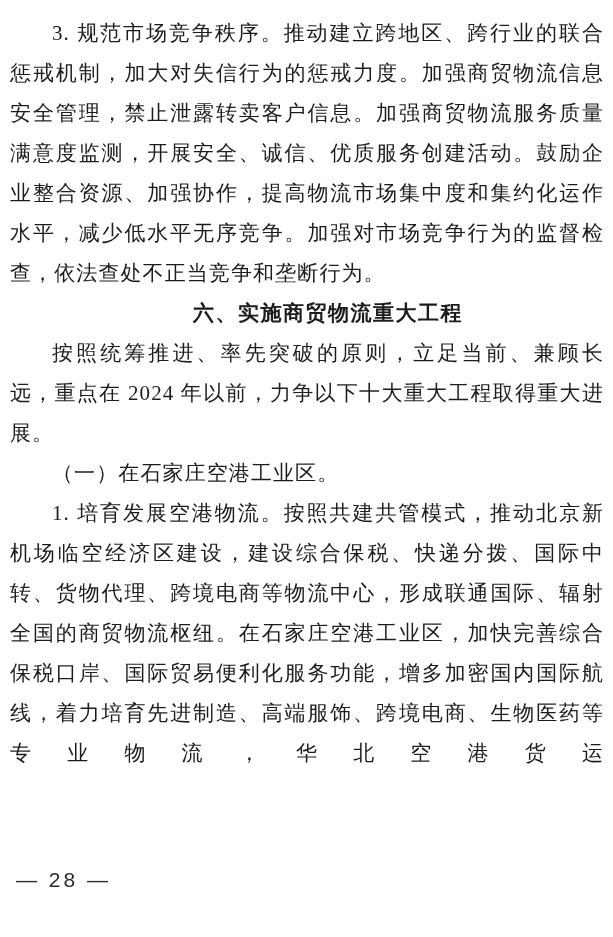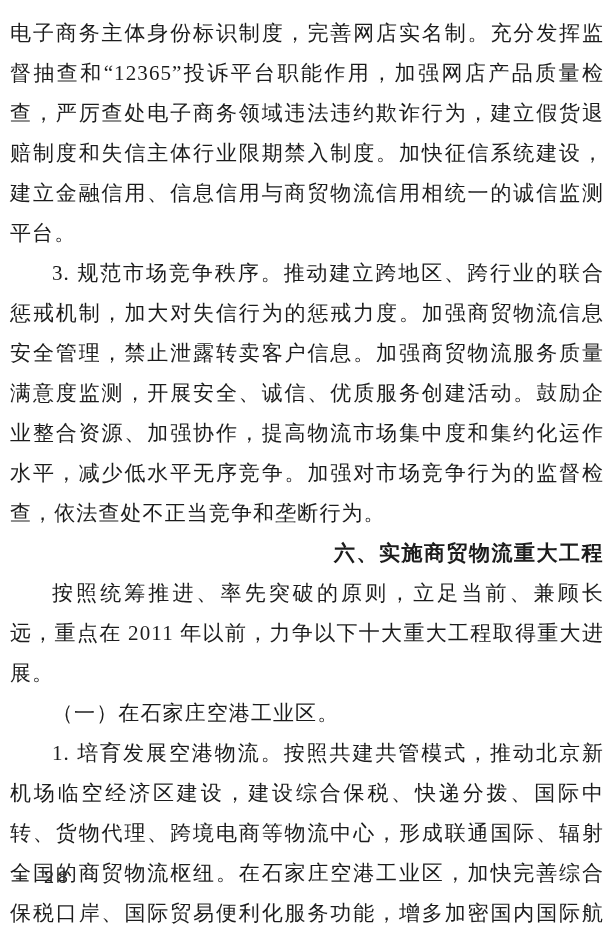--- a/index.html
+++ b/index.html
@@ -27,47 +27,46 @@
     text-justify: inter-character;
     letter-spacing: 1.1px;
     word-break: break-all;
   }
   .indent {
     text-indent: 2em;
   }
   .heading {
     font-family: "Liberation Sans", "DejaVu Sans", sans-serif;
     font-weight: 700;
-    text-align: right;
+    text-align: center;
     letter-spacing: 1.5px;
   }
   .continues {
     text-align-last: justify;
   }
   .footer {
     position: absolute;
     left: 16px;
     top: 868px;
-    font-family: Liberation Mono, monospace;
-    font-size: 18px;
+    font-family: Liberation Sans, sans-serif;
+    font-size: 21px;
     color: #2a2a2a;
     letter-spacing: 3px;
     text-align: center;
   }
 </style>
 </head>
 <body>
 
 <div class="page">
-  <p class="para">电子商务主体身份标识制度，完善网店实名制。充分发挥监督抽查和“12365”投诉平台职能作用，加强网店产品质量检查，严厉查处电子商务领域违法违约欺诈行为，建立假货退赔制度和失信主体行业限期禁入制度。加快征信系统建设，建立金融信用、信息信用与商贸物流信用相统一的诚信监测平台。</p>
 
   <p class="para indent">3. 规范市场竞争秩序。推动建立跨地区、跨行业的联合惩戒机制，加大对失信行为的惩戒力度。加强商贸物流信息安全管理，禁止泄露转卖客户信息。加强商贸物流服务质量满意度监测，开展安全、诚信、优质服务创建活动。鼓励企业整合资源、加强协作，提高物流市场集中度和集约化运作水平，减少低水平无序竞争。加强对市场竞争行为的监督检查，依法查处不正当竞争和垄断行为。</p>
 
   <p class="para indent heading">六、实施商贸物流重大工程</p>
 
-  <p class="para indent">按照统筹推进、率先突破的原则，立足当前、兼顾长远，重点在 2011 年以前，力争以下十大重大工程取得重大进展。</p>
+  <p class="para indent">按照统筹推进、率先突破的原则，立足当前、兼顾长远，重点在 2024 年以前，力争以下十大重大工程取得重大进展。</p>
 
   <p class="para indent">（一）在石家庄空港工业区。</p>
 
   <p class="para indent continues">1. 培育发展空港物流。按照共建共管模式，推动北京新机场临空经济区建设，建设综合保税、快递分拨、国际中转、货物代理、跨境电商等物流中心，形成联通国际、辐射全国的商贸物流枢纽。在石家庄空港工业区，加快完善综合保税口岸、国际贸易便利化服务功能，增多加密国内国际航线，着力培育先进制造、高端服饰、跨境电商、生物医药等专业物流，华北空港货运</p>
 </div>
 
 <div class="footer">— 28 —</div>
 
 </body></html>

